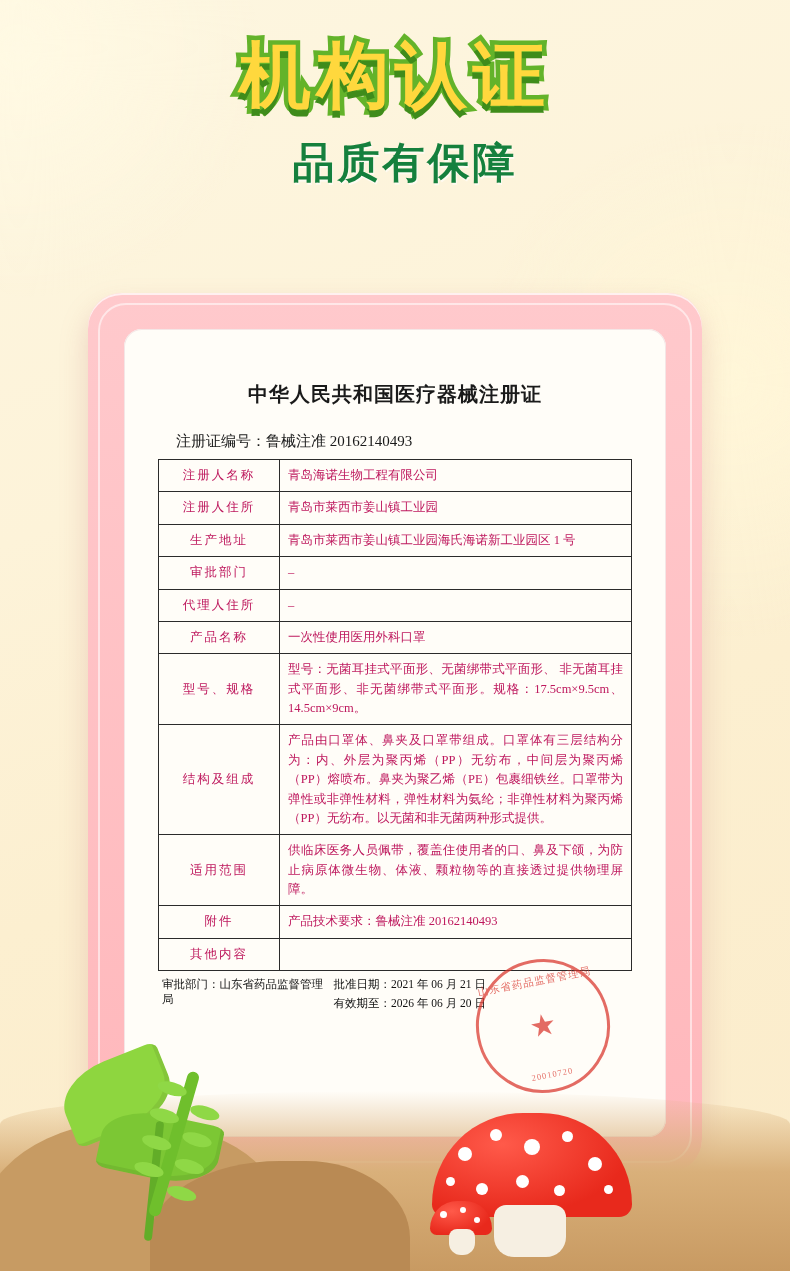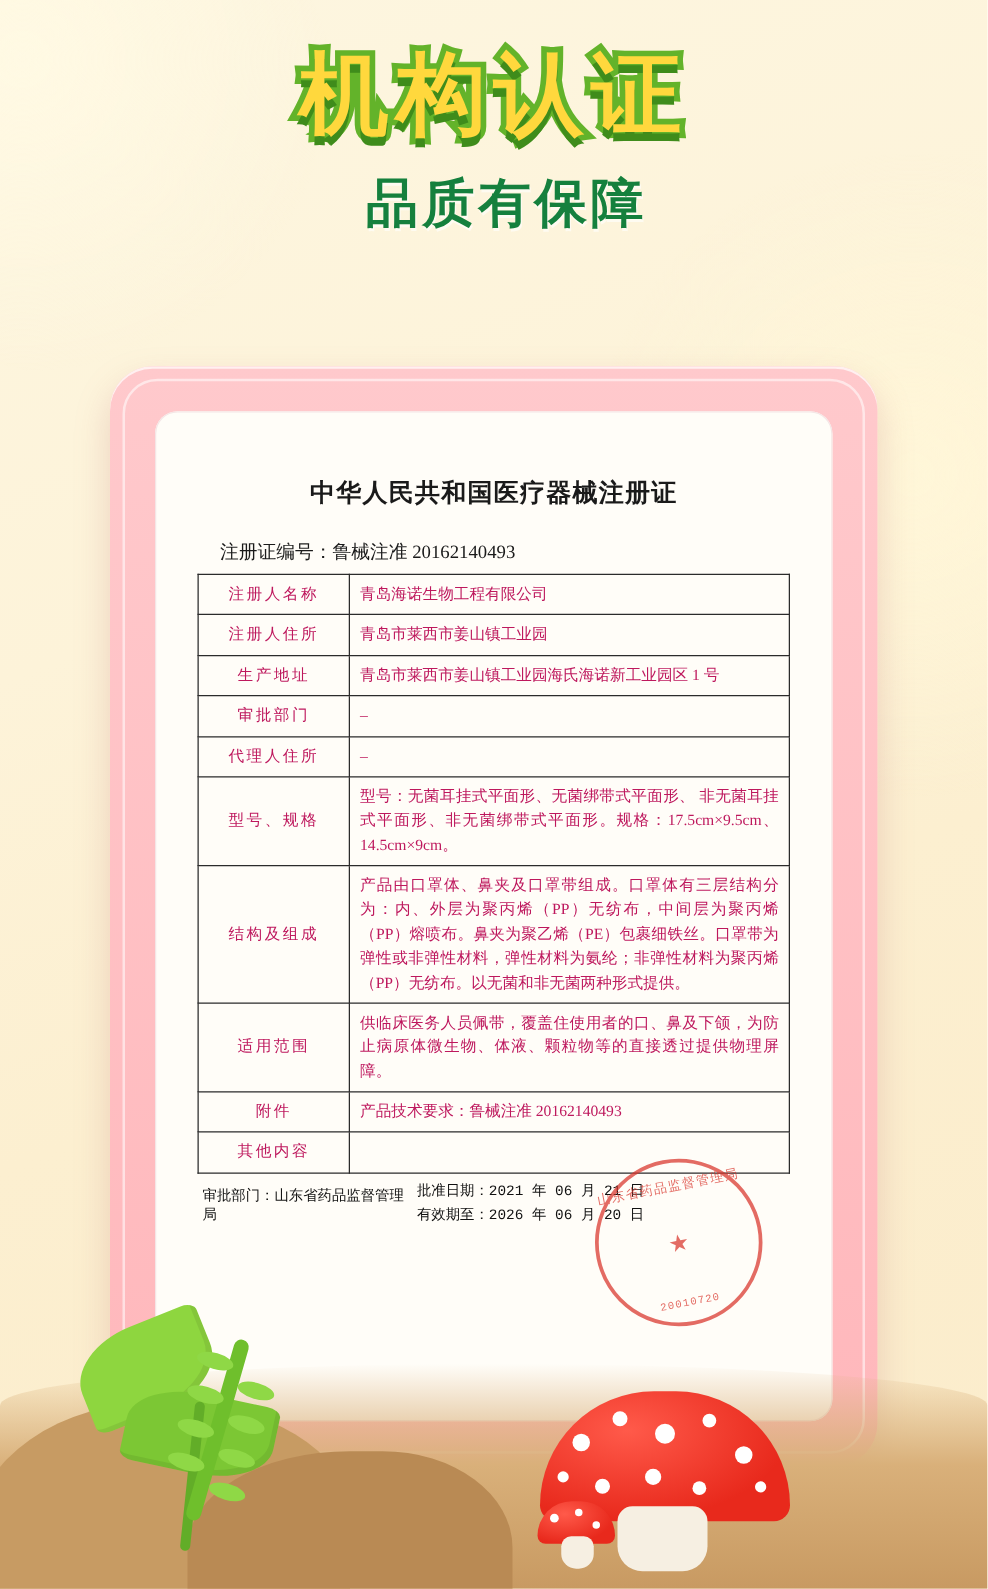--- a/index.html
+++ b/index.html
@@ -69,22 +69,22 @@
     width:100%;border-collapse:collapse;
     font-family:"Liberation Serif","DejaVu Serif",serif;
     font-size:12.5px;color:#be185d;
   }
   table.cert td{border:1px solid #2b2b2b;padding:6px 8px;vertical-align:middle;line-height:1.55;}
   td.label{width:104px;text-align:center;white-space:nowrap;letter-spacing:2px;}
   td.value{text-align:left;}
   td.value.just{text-align:justify;text-justify:inter-ideograph;}
 
   .footer-row{
-    display:flex;justify-content:space-between;align-items:center;
-    margin-top:6px;font-family:Liberation Mono, monospace;font-size:11.5px;color:#111;
+    display:flex;justify-content:space-between;align-items:flex-start;
+    margin-top:6px;font-family:Liberation Serif, serif;font-size:11.5px;color:#111;
     position:relative;
   }
   .footer-left{padding-left:4px;}
   .footer-right{width:300px;text-align:left;}
   .footer-right div{margin-bottom:4px;}
 
   
   .stamp{
     position:absolute;left:318px;top:-18px;width:128px;height:128px;
     border:3px solid #d9342b;border-radius:50%;
@@ -157,20 +157,24 @@
           <td class="label">生产地址</td>
           <td class="value">青岛市莱西市姜山镇工业园海氏海诺新工业园区 1 号</td>
         </tr>
         <tr>
           <td class="label">审批部门</td>
           <td class="value">–</td>
         </tr>
         <tr>
           <td class="label">代理人住所</td>
           <td class="value">–</td>
+        </tr>
+        <tr>
+          <td class="label">产品名称</td>
+          <td class="value">一次性使用医用外科口罩</td>
         </tr>
         <tr>
           <td class="label">型号、规格</td>
           <td class="value just">型号：无菌耳挂式平面形、无菌绑带式平面形、 非无菌耳挂式平面形、非无菌绑带式平面形。规格：17.5cm×9.5cm、14.5cm×9cm。</td>
         </tr>
         <tr>
           <td class="label">结构及组成</td>
           <td class="value just">产品由口罩体、鼻夹及口罩带组成。口罩体有三层结构分为：内、外层为聚丙烯（PP）无纺布，中间层为聚丙烯（PP）熔喷布。鼻夹为聚乙烯（PE）包裹细铁丝。口罩带为弹性或非弹性材料，弹性材料为氨纶；非弹性材料为聚丙烯（PP）无纺布。以无菌和非无菌两种形式提供。</td>
         </tr>
         <tr>

